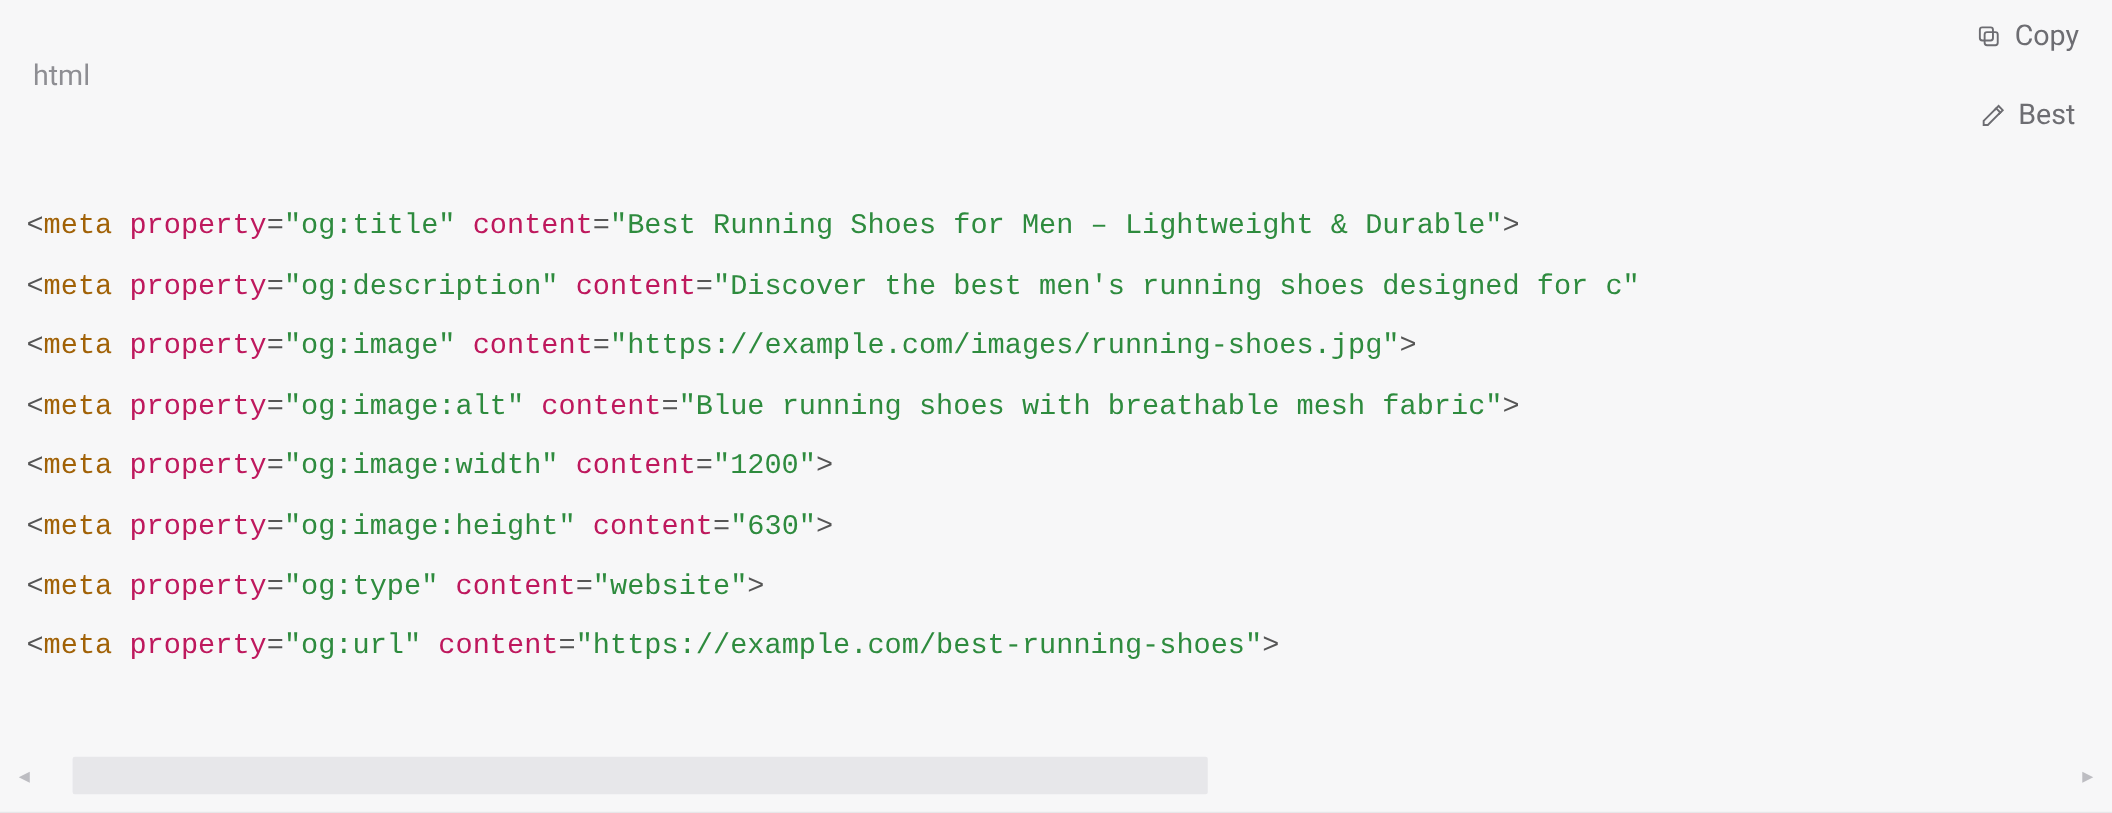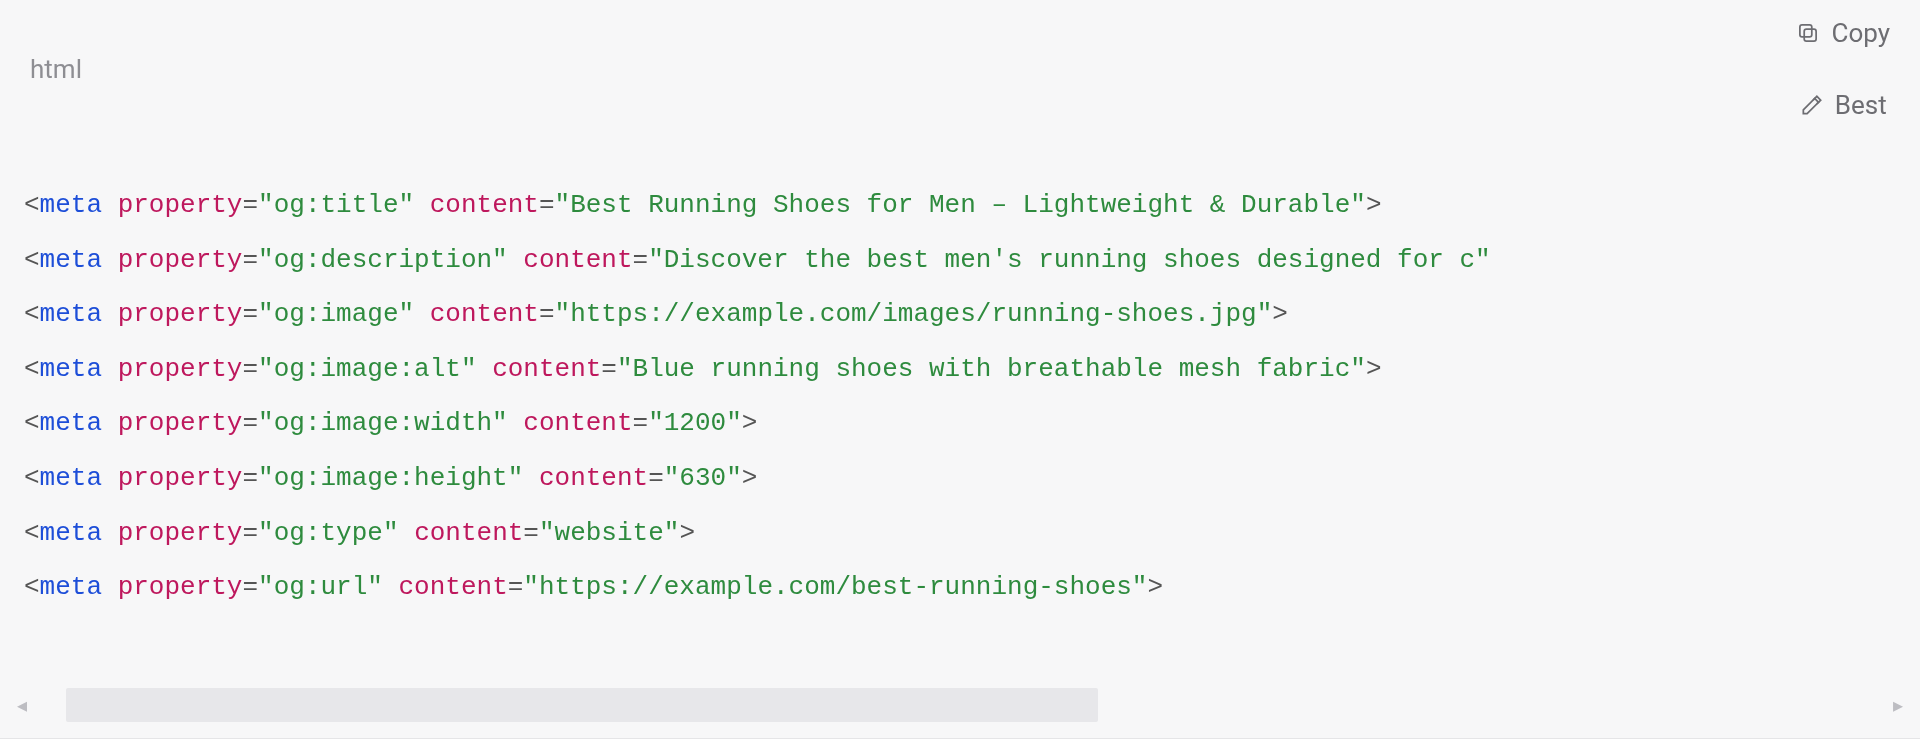--- a/index.html
+++ b/index.html
@@ -62,21 +62,21 @@
   }
   pre.code {
     font-family: "SFMono-Regular", Consolas, "Liberation Mono", Menlo, monospace;
     font-size: 26px;
     line-height: 2.1;
     white-space: pre;
     color: #333;
     overflow: hidden;
   }
   .tok-punct { color: #555555; }
-  .tok-tag   { color: #1d4ed8; }
+  .tok-tag   { color: #a16207; }
   .tok-attr  { color: #be185d; }
   .tok-eq    { color: #555555; }
   .tok-str   { color: #2e8b3e; }
 
   .scroll-zone {
     position: absolute;
     left: 0;
     right: 0;
     bottom: 8px;
     height: 50px;

